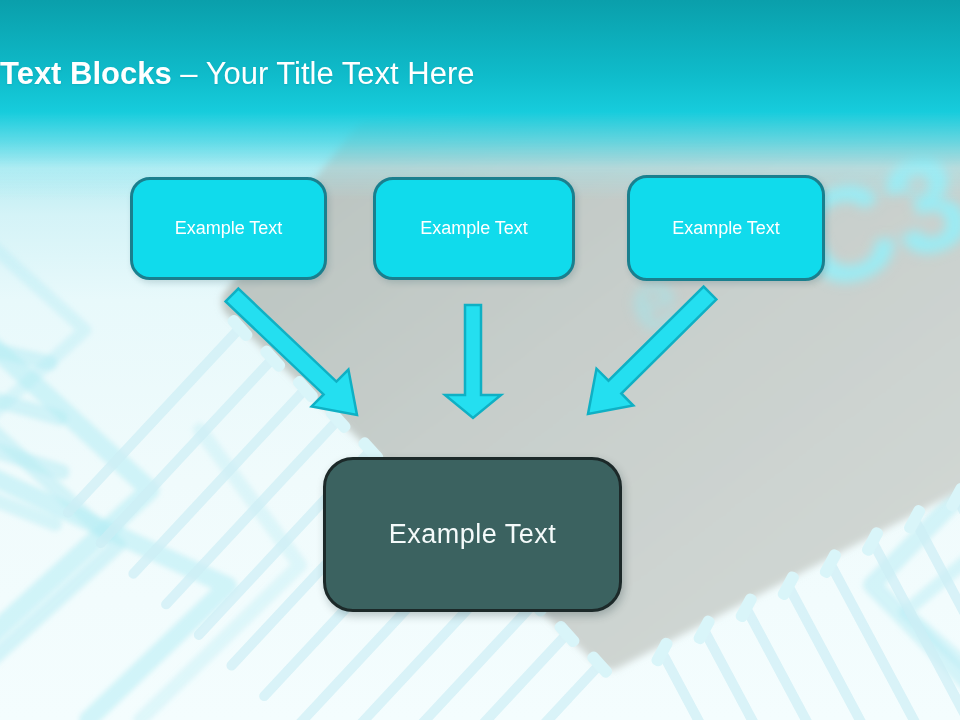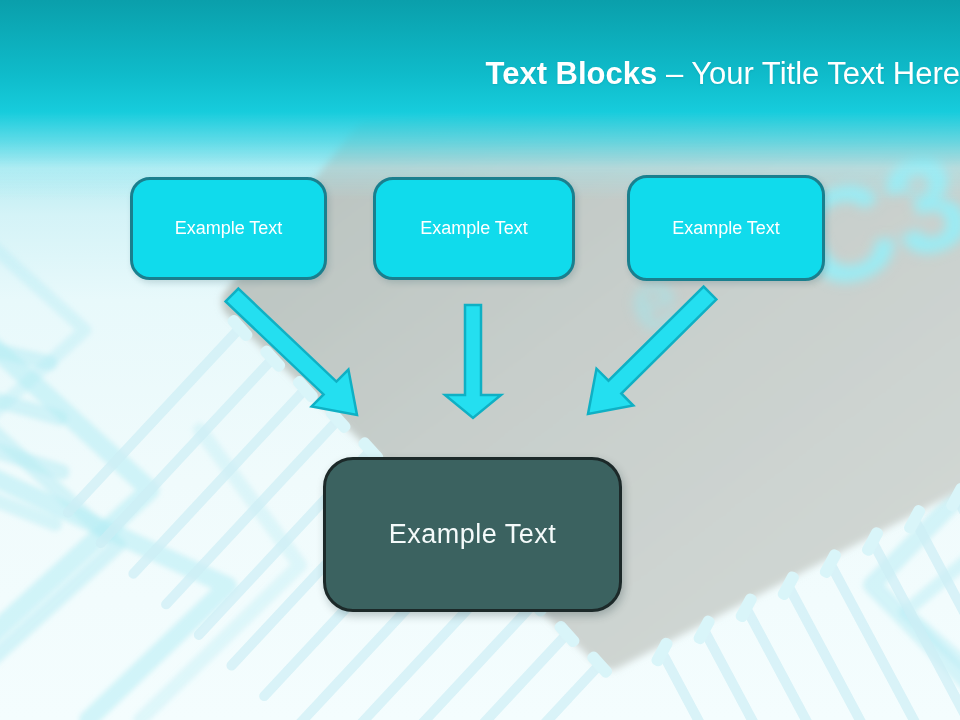--- a/index.html
+++ b/index.html
@@ -24,21 +24,21 @@
     position:absolute;left:0;top:0;width:960px;height:200px;
     background:linear-gradient(180deg,
       #0a9fab 0%, #0fbccb 38%, #17ccdc 56%,
       rgba(70,214,228,0.78) 70%,
       rgba(160,235,243,0.42) 84%,
       rgba(230,250,252,0) 100%);
   }
 
   .title{
     position:absolute;left:0;top:54px;width:960px;
-    text-align:right;color:#ffffff;font-size:31px;line-height:40px;
+    text-align:left;color:#ffffff;font-size:31px;line-height:40px;
     text-shadow:0 1px 2px rgba(0,90,100,0.15);
   }
   .t-bold{font-weight:700;}
   .t-rest{font-weight:400;}
 
   .arrows{position:absolute;left:0;top:0;pointer-events:none;}
 
   .tbox{
     position:absolute;
     background:#10dbec;

